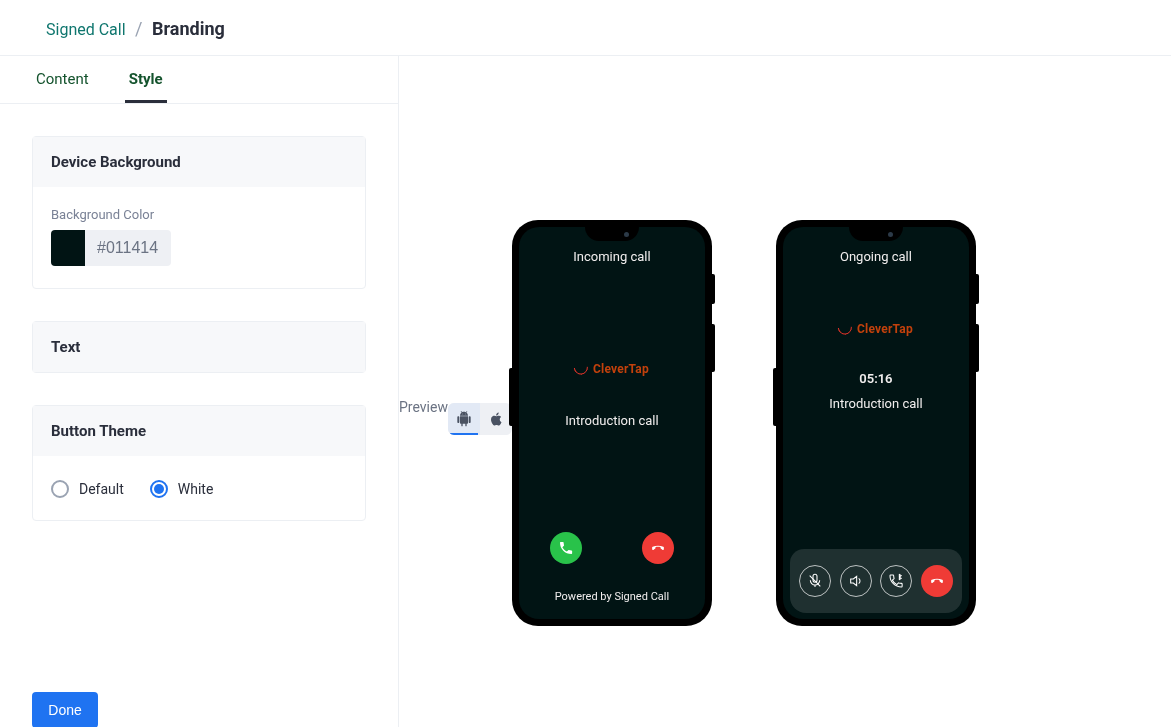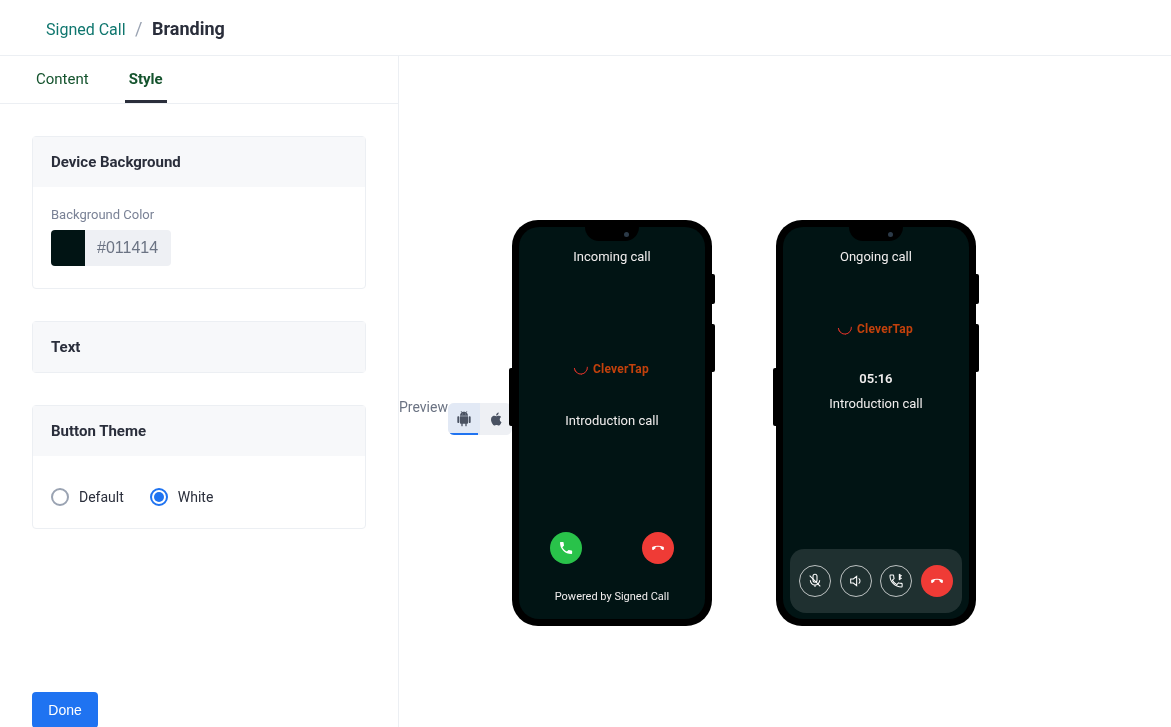--- a/index.html
+++ b/index.html
@@ -38,21 +38,21 @@
   .card-b{ padding: 20px 18px 22px; }
   .fld-lbl{ color: #7a8296; font-size: 13px; margin-bottom: 8px; display:block; }
 
   
   .color-row { display: flex; align-items: center; }
   .swatch { width: 34px; height: 36px; border-radius: 4px 0 0 4px; }
   .cinput { width: 86px; height: 36px; border: none; background: #eef0f4; border-radius: 0 4px 4px 0;
             padding: 0 12px; font-size: 16px; color: #6b7383; outline: none; }
 
   
-  .radios { display: flex; gap: 26px; margin-top: 12px; }
+  .radios { display: flex; gap: 26px; margin-top: 4px; }
   .radio  { display: flex; align-items: center; gap: 10px; cursor: pointer; }
   .rdot   { width: 18px; height: 18px; border-radius: 50%; border: 2px solid #9aa3b2; display:inline-flex;
             align-items:center; justify-content:center; }
   .rdot.checked { border-color: #1f73f1; }
   .rdot.checked::after { content:""; width:10px; height:10px; border-radius:50%; background:#1f73f1; }
 
   .done-btn {
     margin: 0 32px; width: 66px; height: 36px; background:#1f73f1; color:#fff; border:none; border-radius:4px;
     font-size:14px; font-weight:500; cursor:pointer;
   }

